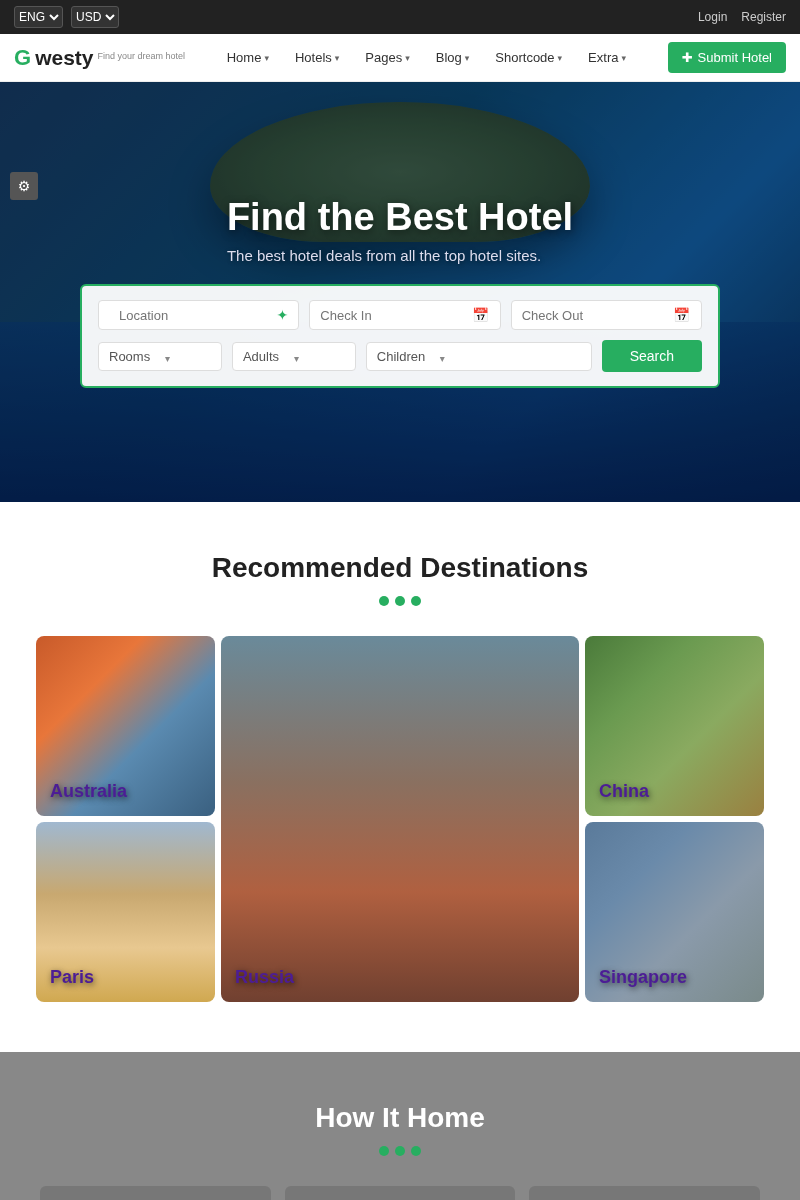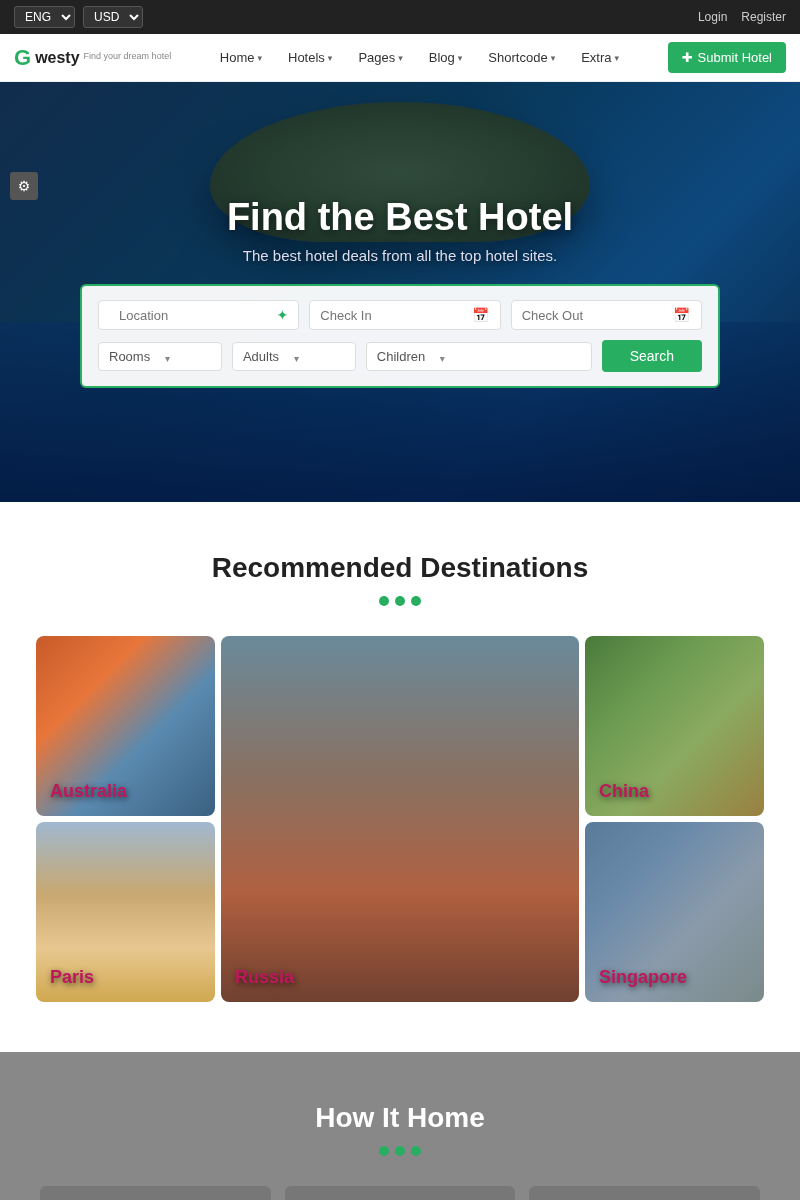--- a/index.html
+++ b/index.html
@@ -11,21 +11,21 @@
       display: flex;
       align-items: center;
       justify-content: space-between;
       padding: 6px 14px;
     }
     .top-bar-left { display: flex; gap: 8px; }
     .top-bar-select {
       background: #333;
       color: #fff;
       border: 1px solid #555;
-      padding: 2px 6px;
+      padding: 2px 0;
       font-size: 12px;
       cursor: pointer;
       border-radius: 3px;
     }
     .top-bar-right { display: flex; gap: 14px; }
     .top-bar-link {
       color: #ccc;
       font-size: 12px;
       cursor: pointer;
       text-decoration: none;
@@ -36,21 +36,21 @@
       background: #fff;
       display: flex;
       align-items: center;
       justify-content: space-between;
       padding: 8px 14px;
       border-bottom: 1px solid #eee;
       box-shadow: 0 1px 4px rgba(0,0,0,0.1);
     }
     .logo-wrapper { display: flex; align-items: center; gap: 4px; }
     .logo-g { color: #27ae60; font-size: 22px; font-weight: 900; }
-    .logo-westy { color: #222; font-size: 16px; font-weight: 700; }
+    .logo-westy { color: #222; font-size: 21px; font-weight: 700; }
     .logo-sub { display: block; font-size: 9px; color: #888; margin-top: -4px; }
     .nav-links { display: flex; gap: 6px; align-items: center; }
     .nav-item {
       padding: 6px 10px;
       font-size: 13px;
       color: #333;
       cursor: pointer;
       display: flex;
       align-items: center;
       gap: 3px;
@@ -98,21 +98,21 @@
       bottom: 0;
       left: 0;
       right: 0;
       height: 180px;
       background: linear-gradient(180deg, rgba(10,60,120,0.6) 0%, rgba(5,30,80,0.9) 100%);
       z-index: 0;
     }
     .hero-content {
       position: relative;
       z-index: 2;
-      text-align: center;
+      text-align: left;
       margin-bottom: 20px;
     }
     .hero-title {
       color: #fff;
       font-size: 38px;
       font-weight: 800;
       text-shadow: 1px 2px 8px rgba(0,0,0,0.5);
       margin-bottom: 8px;
     }
     .hero-subtitle {
@@ -242,21 +242,21 @@
     .dest-card-bg {
       width: 100%;
       height: 180px;
       display: block;
     }
     .dest-card.tall .dest-card-bg { height: 100%; min-height: 366px; }
     .dest-label {
       position: absolute;
       bottom: 14px;
       left: 14px;
-      color: #be185d;
+      color: #4c1d95;
       font-size: 18px;
       font-weight: 700;
       text-shadow: 1px 2px 6px rgba(0,0,0,0.6);
     }
 
     
     .card-australia .dest-card-bg {
       background: linear-gradient(135deg, #c85a2a 0%, #e8763a 30%, #5a8ab0 60%, #3a6080 100%);
     }
     

